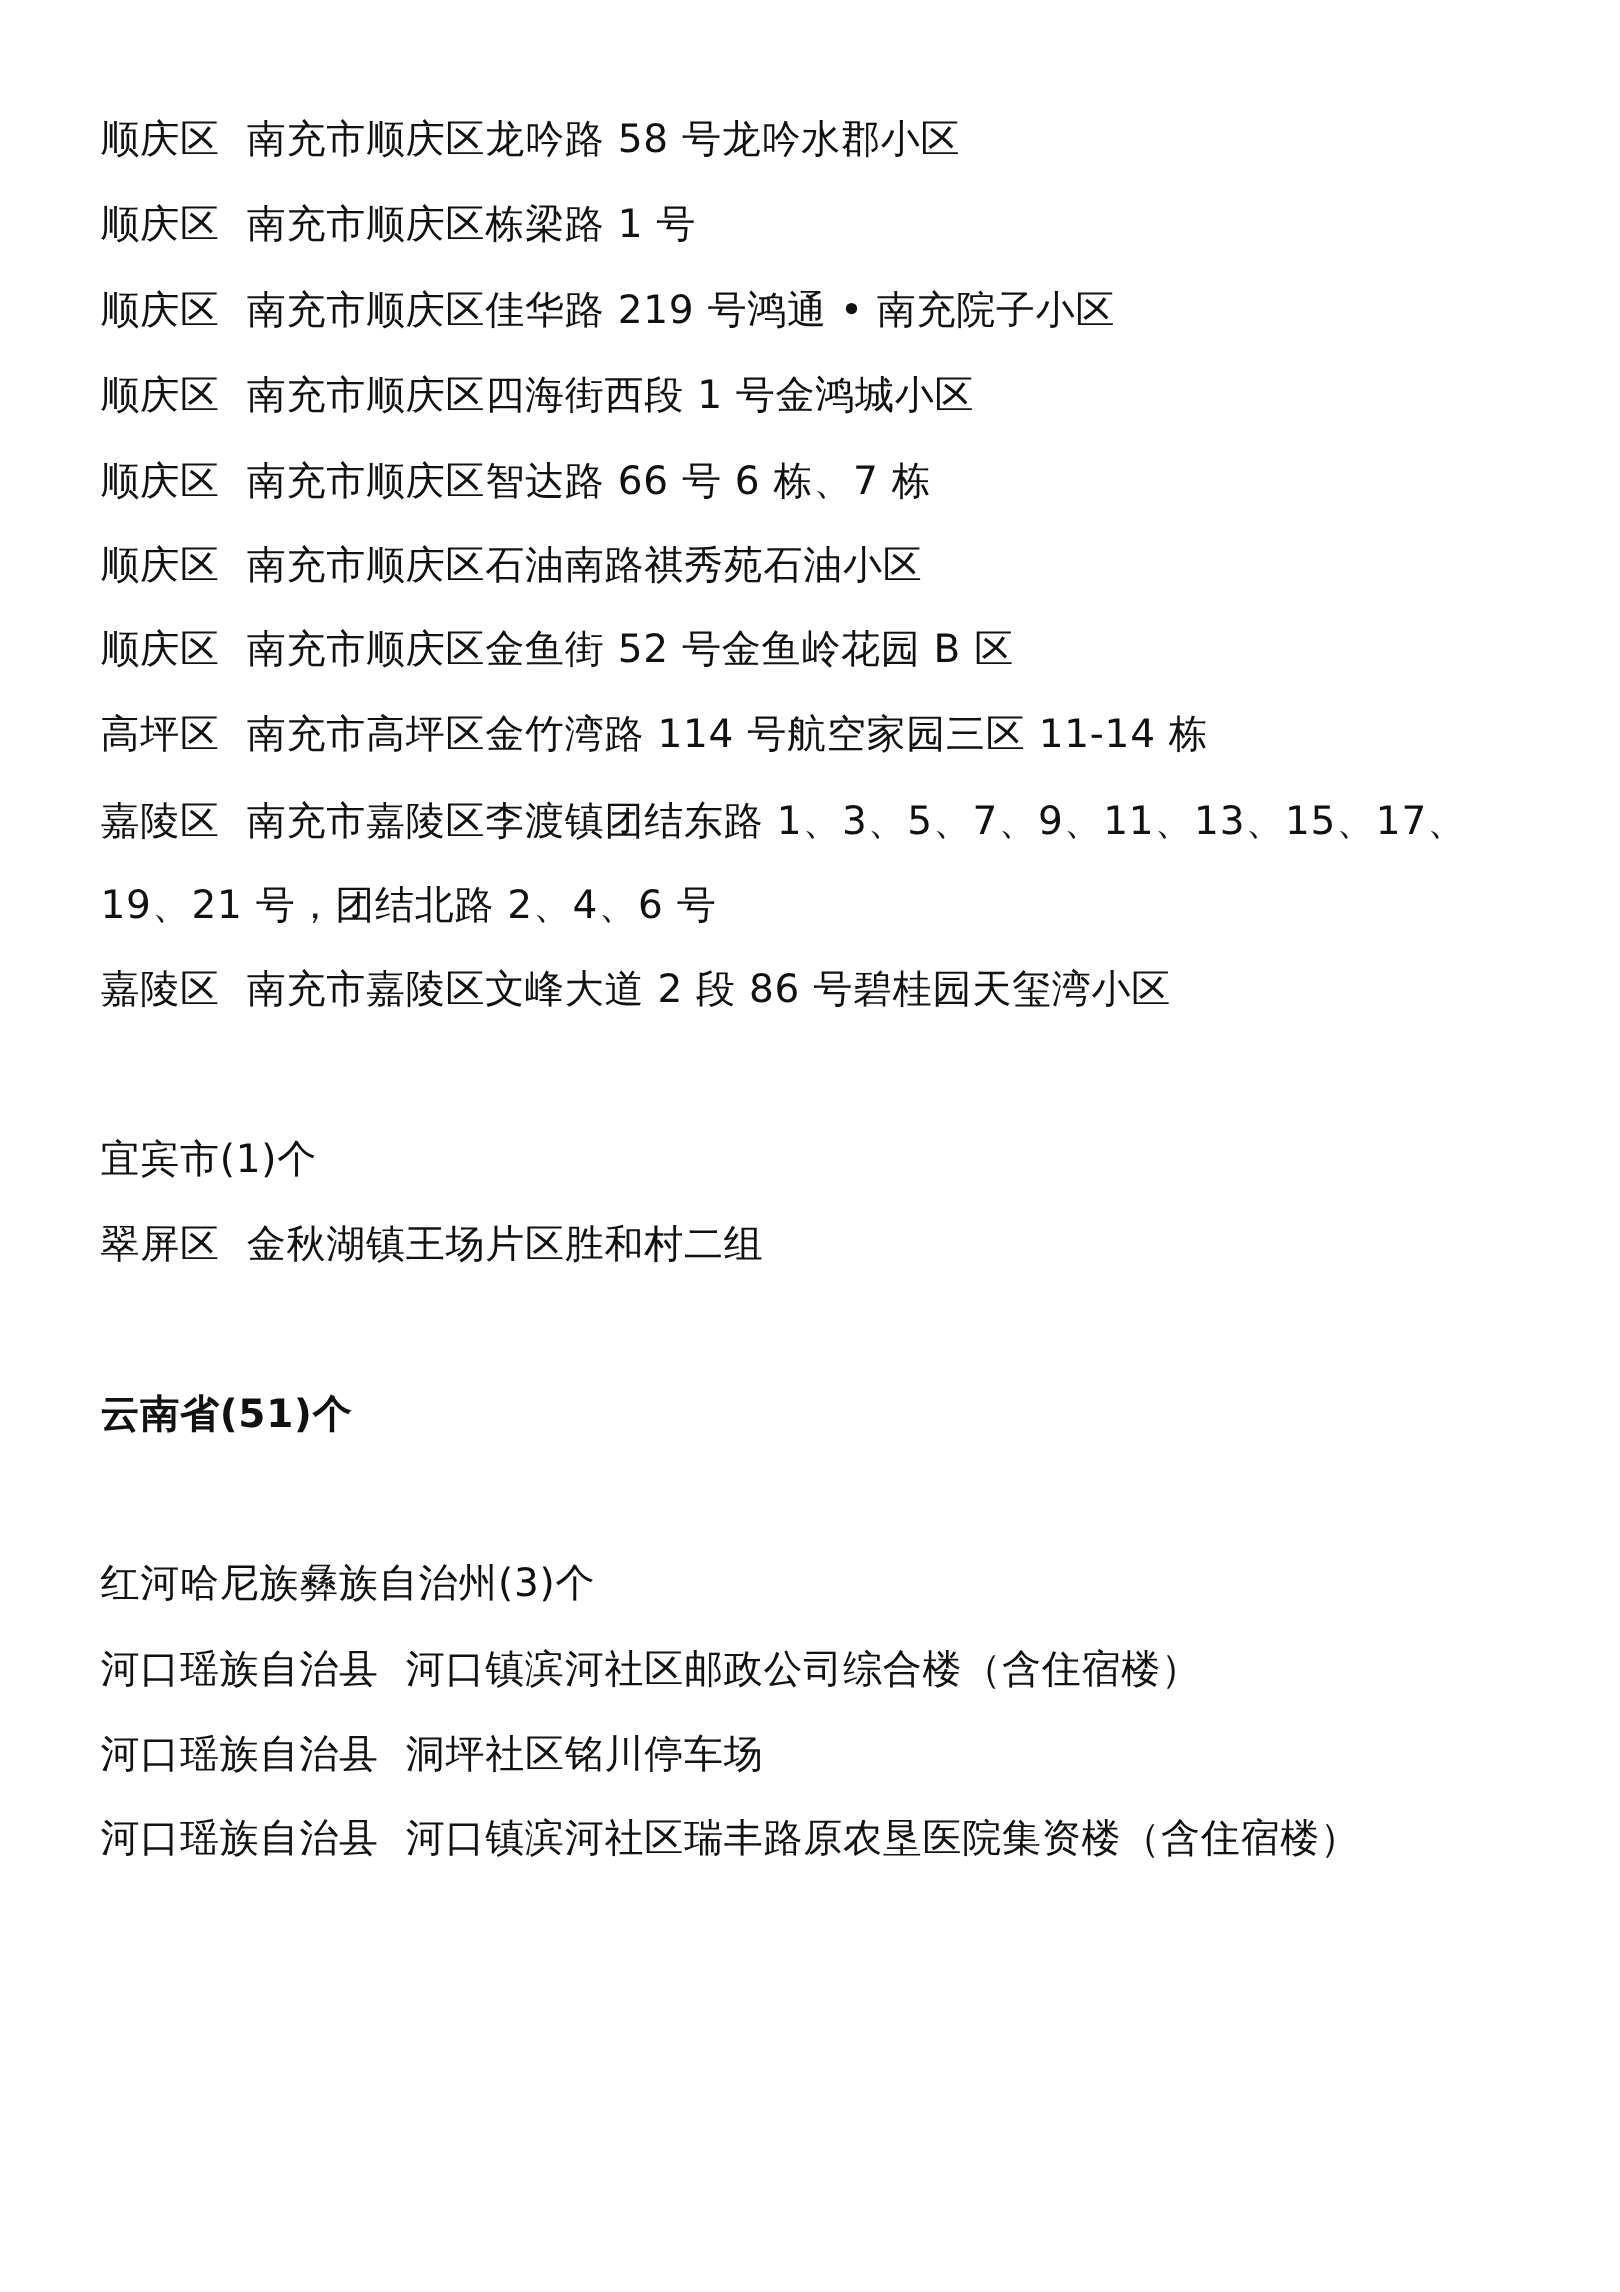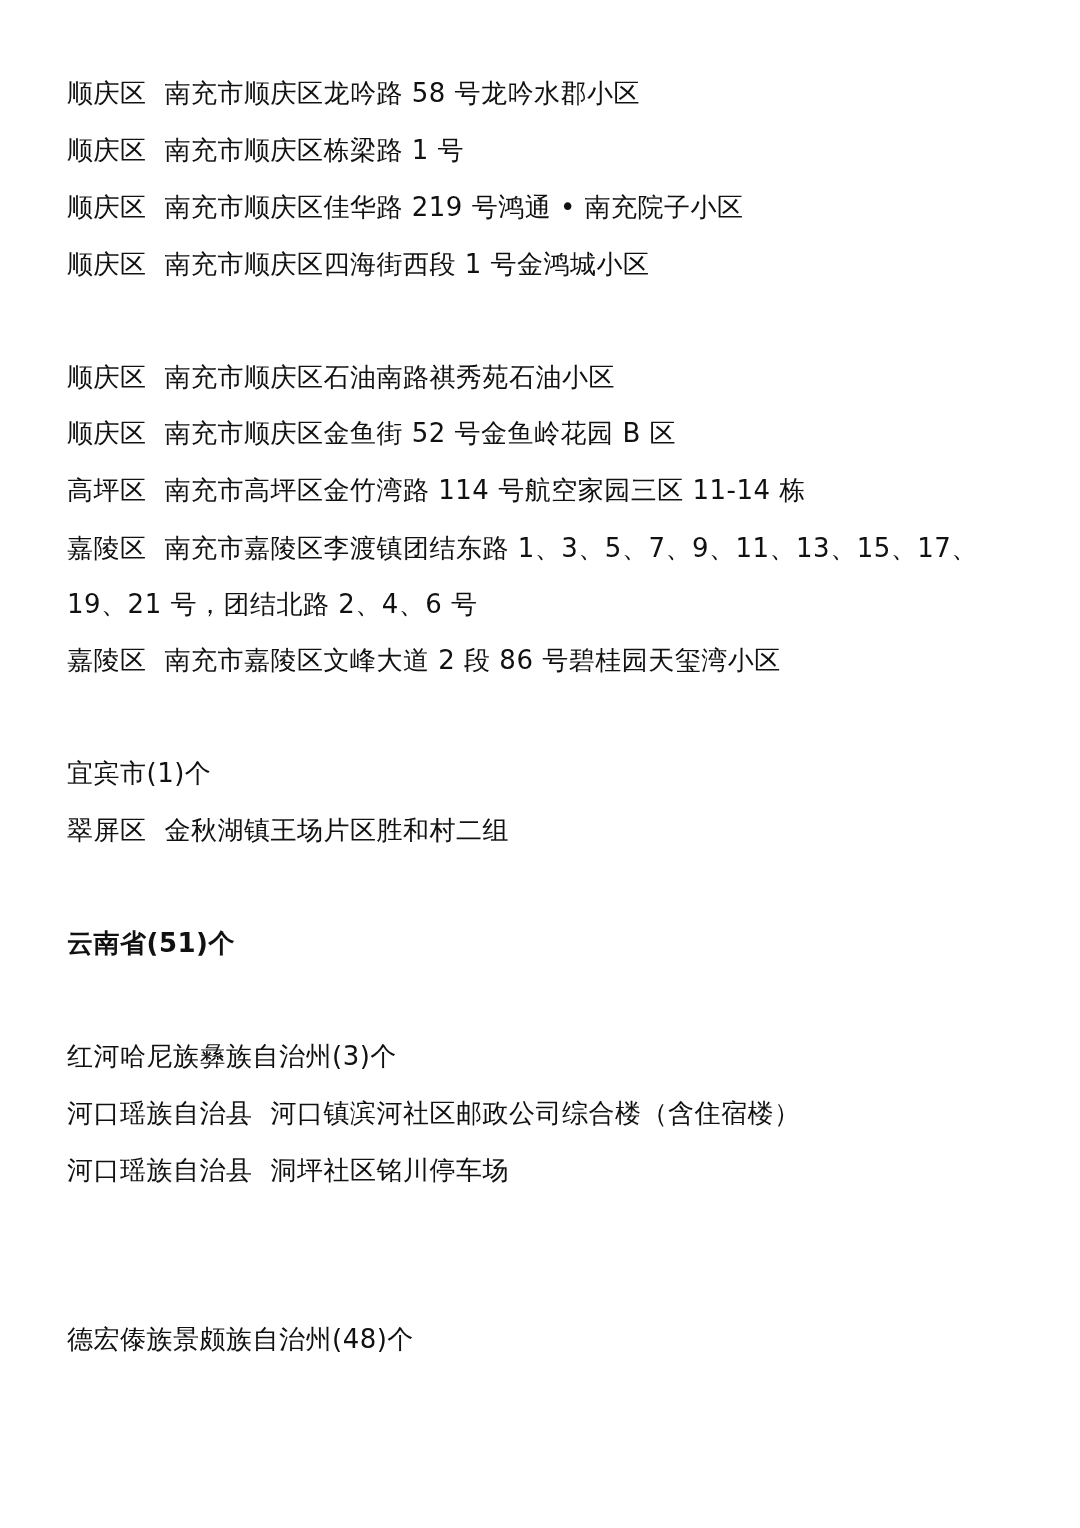--- a/index.html
+++ b/index.html
@@ -44,20 +44,23 @@
   </div>
   <div class="line" style="top:132px">
     <span class="district">顺庆区</span><span>南充市顺庆区栋梁路 1 号</span>
   </div>
   <div class="line" style="top:189px">
     <span class="district">顺庆区</span><span>南充市顺庆区佳华路 219 号鸿通 • 南充院子小区</span>
   </div>
   <div class="line" style="top:246px">
     <span class="district">顺庆区</span><span>南充市顺庆区四海街西段 1 号金鸿城小区</span>
   </div>
+  <div class="line" style="top:303px">
+    <span class="district">顺庆区</span><span>南充市顺庆区智达路 66 号 6 栋、7 栋</span>
+  </div>
   <div class="line" style="top:359px">
     <span class="district">顺庆区</span><span>南充市顺庆区石油南路祺秀苑石油小区</span>
   </div>
   <div class="line" style="top:415px">
     <span class="district">顺庆区</span><span>南充市顺庆区金鱼街 52 号金鱼岭花园 B 区</span>
   </div>
   <div class="line" style="top:472px">
     <span class="district">高坪区</span><span>南充市高坪区金竹湾路 114 号航空家园三区 11-14 栋</span>
   </div>
   <div class="line" style="top:530px">
@@ -77,16 +80,18 @@
 
   <div class="line bold" style="top:925px">云南省(51)个</div>
 
   <div class="line" style="top:1038px">红河哈尼族彝族自治州(3)个</div>
   <div class="line" style="top:1095px">
     <span class="district">河口瑶族自治县</span><span>河口镇滨河社区邮政公司综合楼（含住宿楼）</span>
   </div>
   <div class="line" style="top:1152px">
     <span class="district">河口瑶族自治县</span><span>洞坪社区铭川停车场</span>
   </div>
+  <div class="line" style="top:1208px">
+    <span class="district">河口瑶族自治县</span><span>河口镇滨河社区瑞丰路原农垦医院集资楼（含住宿楼）</span>
+  </div>
 
-  <div class="line" style="top:1321px">德宏傣族景颇族自治州(48)个</div>
 
 </div>
 
 </body></html>

